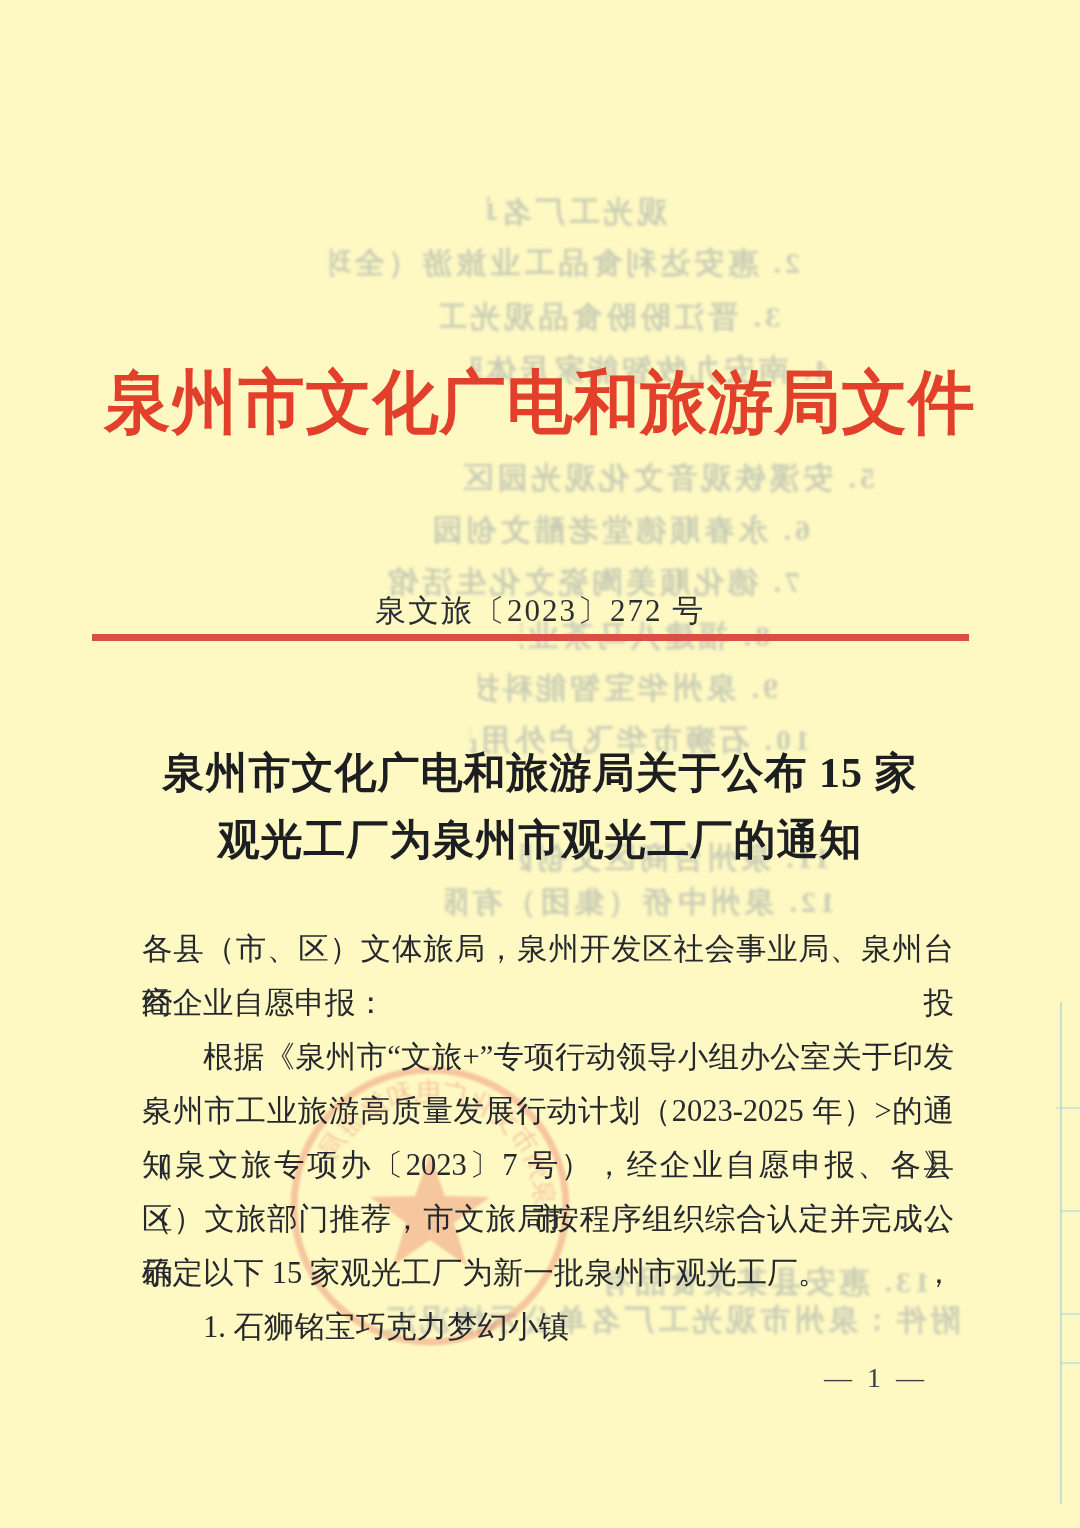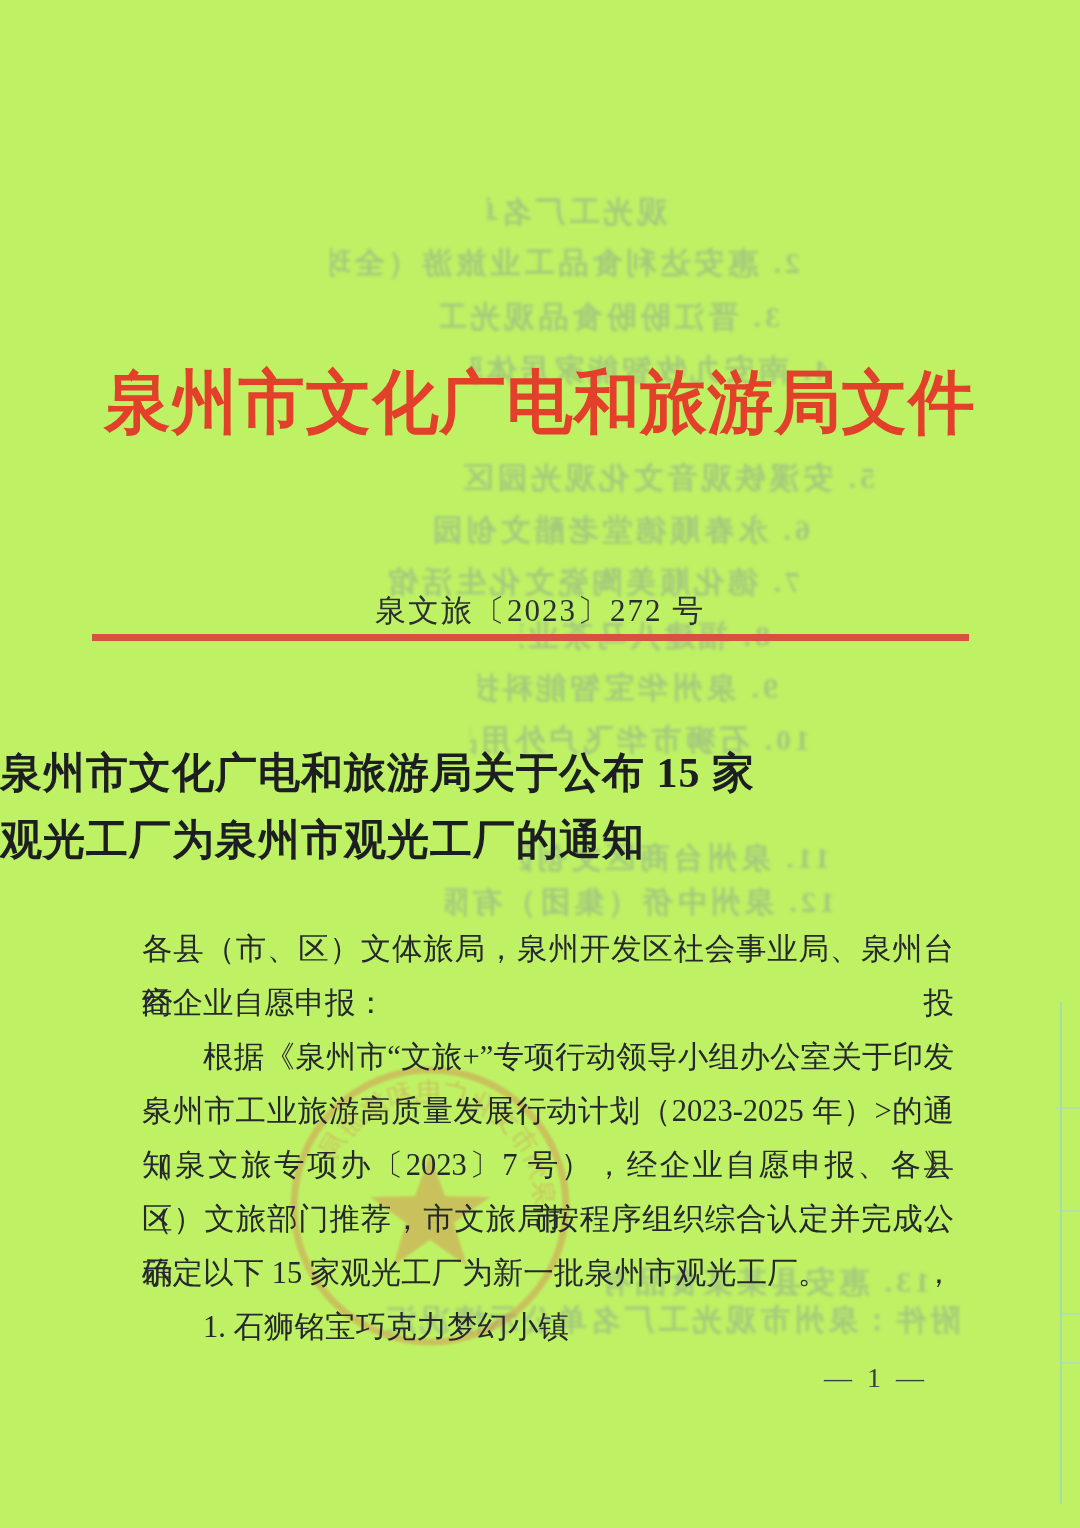--- a/index.html
+++ b/index.html
@@ -1,20 +1,20 @@
 <!DOCTYPE html>
 <html><head>
 <meta charset="utf-8">
 <style>
   html, body { margin: 0; padding: 0; background: #ffffff; }
   .page {
     position: relative;
     width: 1080px;
     height: 1528px;
-    background: #bef264;
+    background: #fef9c3;
     overflow: hidden;
     font-family: "Liberation Serif", "DejaVu Serif", serif;
   }
 
   
   .bleed {
     position: absolute;
     transform: scaleX(-1);
     color: rgba(125, 140, 160, 0.40);
     filter: blur(1.4px);
@@ -76,21 +76,21 @@
     left: 92px;
     top: 634px;
     width: 877px;
     height: 7px;
     background: #d94f44;
   }
   .notice-title {
     position: absolute;
     left: 0; right: 0;
     top: 740px;
-    text-align: left;
+    text-align: center;
     font-size: 42px;
     line-height: 67px;
     font-weight: 700;
     color: #1c1e22;
     letter-spacing: 1px;
   }
   .body-block {
     position: absolute;
     left: 142px;
     top: 922px;

